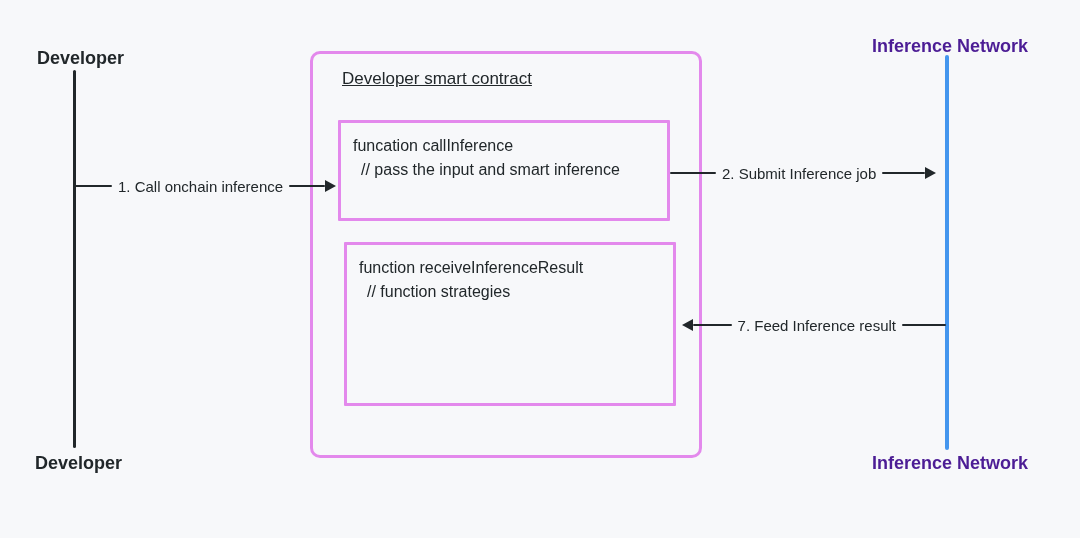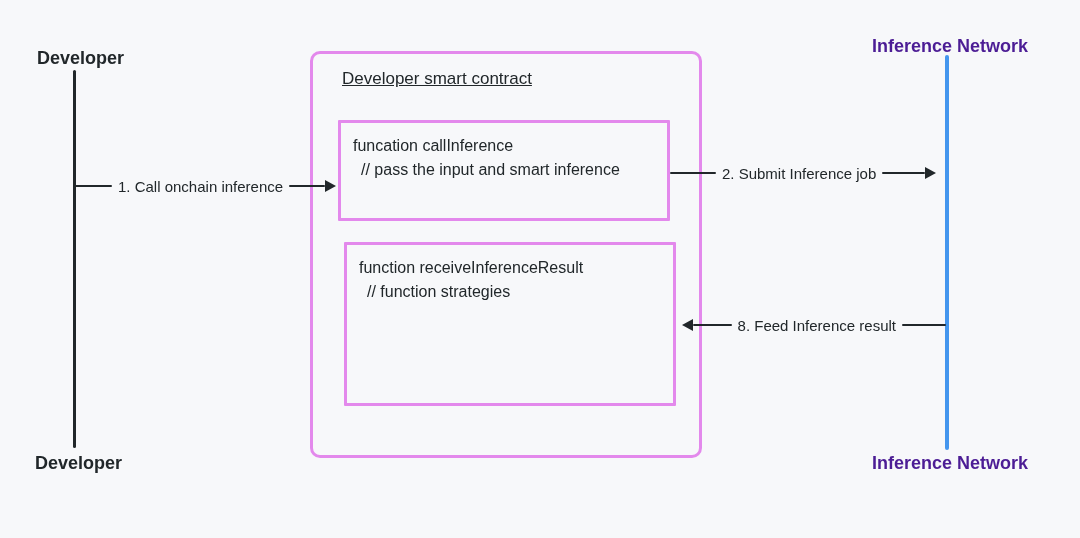--- a/index.html
+++ b/index.html
@@ -117,17 +117,17 @@
   <div class="arrow a2">
     <div class="seg lead"></div>
     <div class="label">2. Submit Inference job</div>
     <div class="seg grow"></div>
     <div class="head-right"></div>
   </div>
 
   <div class="arrow a3">
     <div class="head-left"></div>
     <div class="seg grow"></div>
-    <div class="label">8. Feed Inference result</div>
+    <div class="label">7. Feed Inference result</div>
     <div class="seg tail"></div>
   </div>
 
 </div>
 
 </body></html>

